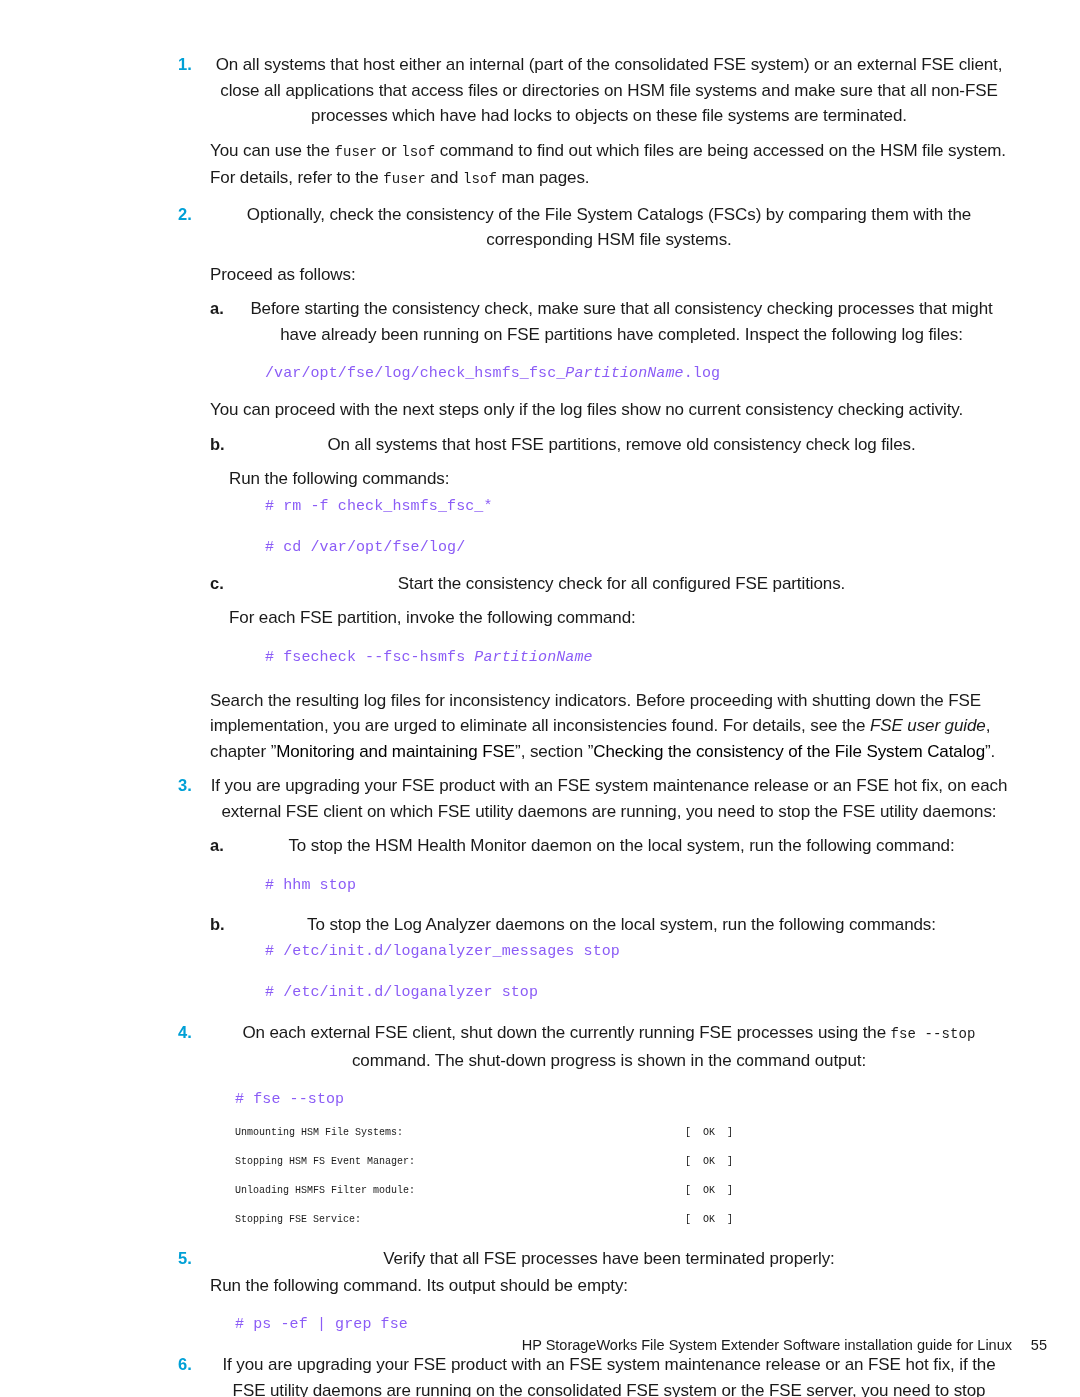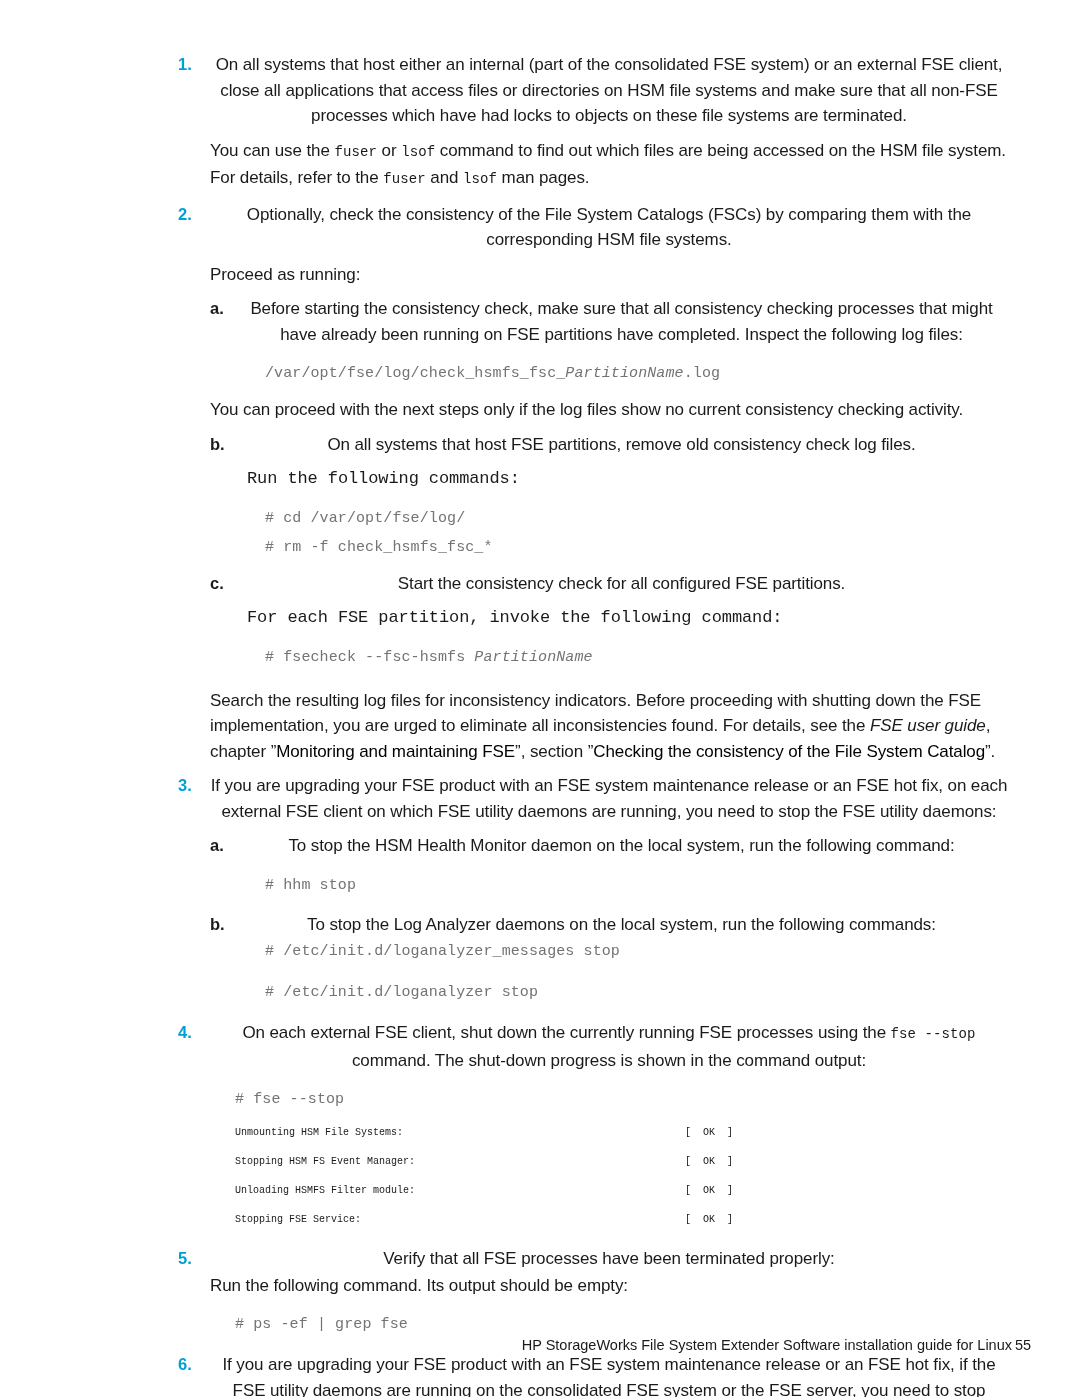--- a/index.html
+++ b/index.html
@@ -67,28 +67,28 @@
   }
 
   
   .para {
     font-size: 17px;
     line-height: 25.5px;
     letter-spacing: -0.1px;
     margin-top: 9px;
   }
   .indent-1 { margin-left: 32px; }   
-  .indent-2 { margin-left: 69px; font-family: Liberation Mono, monospace; }   
+  .indent-2 { margin-left: 51px; }   
 
   
   .code {
     font-family: "Liberation Mono", "DejaVu Sans Mono", monospace;
     font-size: 15px;
     line-height: 29px;
-    color: #737373;
+    color: #8b5cf6;
     white-space: pre;
     letter-spacing: 0.1px;
   }
   .code-block { margin-top: 12px; }
   .code-indent-a { margin-left: 87px; }  
   .code-indent-n { margin-left: 57px; }  
 
   .code-row {
     display: flex;
     font-family: "Liberation Mono", "DejaVu Sans Mono", monospace;
@@ -127,61 +127,61 @@
     position: absolute;
     right: 103px;
     top: 0;
     white-space: nowrap;
   }
   .footer-page {
     position: absolute;
     right: 68px;
     top: 0;
     width: 32px;
-    text-align: left;
+    text-align: right;
   }
 </style>
 </head>
 <body>
 
 <div class="page">
   <div class="content">
 
     <div class="item">
       <span class="marker-num">1.</span>
       <span class="body-text">On all systems that host either an internal (part of the consolidated FSE system) or an external FSE client, close all applications that access files or directories on HSM file systems and make sure that all non-FSE processes which have had locks to objects on these file systems are terminated.</span>
     </div>
 
     <div class="para indent-1"><span>You can use the </span><span class="mono-inline">fuser</span><span> or </span><span class="mono-inline">lsof</span><span> command to find out which files are being accessed on the HSM file system. For details, refer to the </span><span class="mono-inline">fuser</span><span> and </span><span class="mono-inline">lsof</span><span> man pages.</span></div>
 
     <div class="item">
       <span class="marker-num">2.</span>
       <span class="body-text">Optionally, check the consistency of the File System Catalogs (FSCs) by comparing them with the corresponding HSM file systems.</span>
     </div>
 
-    <div class="para indent-1">Proceed as running:</div>
+    <div class="para indent-1">Proceed as follows:</div>
 
     <div class="item indent-1">
       <span class="marker-alpha">a.</span>
       <span class="body-text">Before starting the consistency check, make sure that all consistency checking processes that might have already been running on FSE partitions have completed. Inspect the following log files:</span>
     </div>
 
     <div class="code code-block code-indent-a"><span>/var/opt/fse/log/check_hsmfs_fsc_</span><span class="ital">PartitionName</span><span>.log</span></div>
 
     <div class="para indent-1">You can proceed with the next steps only if the log files show no current consistency checking activity.</div>
 
     <div class="item indent-1">
       <span class="marker-alpha">b.</span>
       <span class="body-text">On all systems that host FSE partitions, remove old consistency check log files.</span>
     </div>
 
     <div class="para indent-2">Run the following commands:</div>
 
+    <div class="code code-indent-a"># rm -f check_hsmfs_fsc_*</div>
     <div class="code code-block code-indent-a"># cd /var/opt/fse/log/</div>
-    <div class="code code-indent-a"># rm -f check_hsmfs_fsc_*</div>
 
     <div class="item indent-1">
       <span class="marker-alpha">c.</span>
       <span class="body-text">Start the consistency check for all configured FSE partitions.</span>
     </div>
 
     <div class="para indent-2">For each FSE partition, invoke the following command:</div>
 
     <div class="code code-block code-indent-a"><span># fsecheck --fsc-hsmfs </span><span class="ital">PartitionName</span></div>
 

